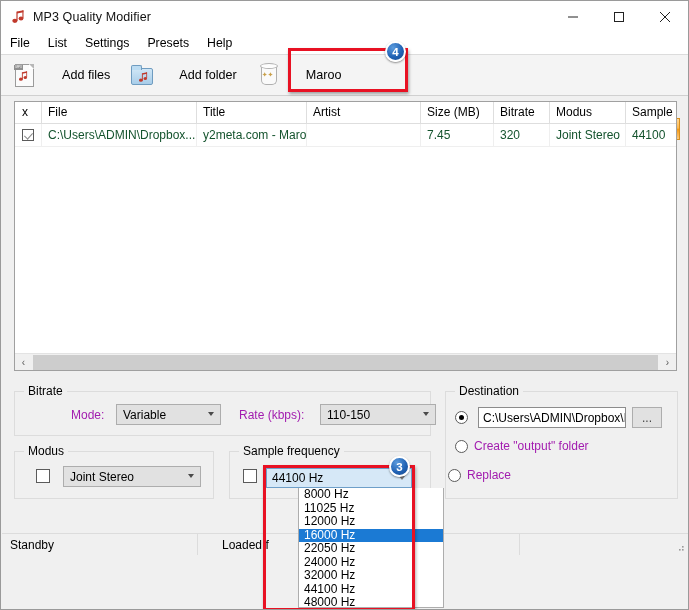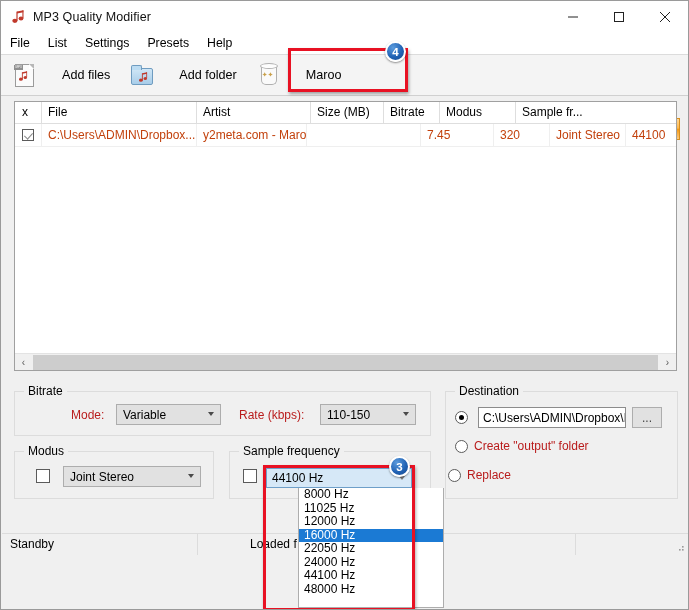--- a/index.html
+++ b/index.html
@@ -127,21 +127,21 @@
     background:#fff;border:1px solid #a0a0a0;box-sizing:border-box;
   }
   .lhdr{display:flex;height:21px;background:#fff;border-bottom:1px solid #dedede;}
   .lhdr .c{
     border-right:1px solid #dedede;box-sizing:border-box;
     font-size:12px;padding:3px 0 0 6px;color:#000;overflow:hidden;white-space:nowrap;
   }
   .lrow{display:flex;height:22px;border-bottom:1px solid #efefef;align-items:center;}
   .lrow .c{
     border-right:1px solid #efefef;box-sizing:border-box;height:22px;
-    font-size:12px;padding:4px 0 0 6px;color:#c2410c;overflow:hidden;white-space:nowrap;
+    font-size:12px;padding:4px 0 0 6px;color:#14532d;overflow:hidden;white-space:nowrap;
   }
   .cb-cell{display:flex;align-items:center;justify-content:center;}
   .chk{
     width:12px;height:12px;border:1px solid #5b5b5b;background:#fff;
     position:relative;box-sizing:border-box;
   }
   .chk.on:after{
     content:"";position:absolute;left:2.5px;top:0.5px;width:4px;height:7px;
     border:solid #8a8a8a;border-width:0 1.6px 1.6px 0;transform:rotate(42deg);
   }
@@ -152,21 +152,21 @@
   }
   .sb-arrow{width:17px;height:17px;display:flex;align-items:center;justify-content:center;
     font-size:10px;color:#5a5a5a;}
   .sb-thumb{flex:1;height:15px;background:#cdcdcd;margin:0 1px;}
   
   .grp{position:absolute;border:1px solid #dcdcdc;box-sizing:border-box;background:transparent;}
   .grp > .lg{
     position:absolute;top:-8px;left:9px;background:#f0f0f0;padding:0 4px;
     font-size:12px;color:#000;
   }
-  .lbl{font-size:12px;color:#b91c1c;}
+  .lbl{font-size:12px;color:#a21caf;}
   .combo{
     background:#e1e1e1;border:1px solid #adadad;box-sizing:border-box;
     height:21px;display:flex;align-items:center;position:relative;
     font-size:12px;color:#000;padding-left:6px;
   }
   .combo .arw{
     position:absolute;right:6px;top:7px;width:0;height:0;
     border-style:solid;border-width:4px 3.5px 0 3.5px;
     border-color:#4a4a4a transparent transparent transparent;
   }
@@ -211,21 +211,21 @@
     background:#fff;border:1px solid #adadad;border-top:none;box-sizing:border-box;
     overflow:hidden;
     margin-left:32px;
   }
   .dd-item{height:13.5px;line-height:13.5px;font-size:12px;padding-left:5px;color:#000;}
   .dd-item.sel{background:#1b7ad4;color:#fff;}
   
   .statusbar{
     position:absolute;left:1px;bottom:55px;width:686px;height:21px;
     background:#f0f0f0;border-top:1px solid #dcdcdc;
-    display:flex;align-items:center;font-size:12px;box-sizing:border-box;gap:28px;
+    display:flex;font-size:12px;box-sizing:border-box;
   }
   .sb-cell{height:21px;display:flex;align-items:center;border-right:1px solid #dcdcdc;
     padding-left:8px;box-sizing:border-box;overflow:hidden;white-space:nowrap;}
   .grip{position:absolute;right:3px;bottom:2px;width:10px;height:10px;}
 </style>
 </head>
 <body>
 
 <div class="win">
 
@@ -313,20 +313,21 @@
     </div>
   </div>
 
   <div class="hl-process"></div>
   <div class="badge" id="badge4">4</div>
 
   <div class="listwrap">
     <div class="lhdr">
       <div class="c" style="width:27px;padding-left:7px">x</div>
       <div class="c" style="width:155px">File</div>
+      <div class="c" style="width:110px">Title</div>
       <div class="c" style="width:114px">Artist</div>
       <div class="c" style="width:73px">Size  (MB)</div>
       <div class="c" style="width:56px">Bitrate</div>
       <div class="c" style="width:76px">Modus</div>
       <div class="c" style="width:auto;flex:1;border-right:none">Sample fr...</div>
     </div>
     <div class="lrow">
       <div class="c cb-cell" style="width:27px;padding:0">
         <div class="chk on"></div>
       </div>
@@ -347,21 +348,21 @@
   </div>
 
   <div class="grp" style="left:13px;top:390px;width:417px;height:45px;">
     <span class="lg">Bitrate</span>
     <span class="lbl" style="position:absolute;left:56px;top:16px">Mode:</span>
     <div class="combo" style="position:absolute;left:101px;top:12px;width:105px;">
       <span>Variable</span>
       <span class="arw"></span>
     </div>
     <span class="lbl" style="position:absolute;left:224px;top:16px">Rate (kbps):</span>
-    <div class="combo" style="position:absolute;left:305px;top:12px;width:96px;">
+    <div class="combo" style="position:absolute;left:305px;top:12px;width:116px;">
       <span>110-150</span>
       <span class="arw"></span>
     </div>
   </div>
 
   <div class="grp" style="left:13px;top:450px;width:200px;height:48px;">
     <span class="lg">Modus</span>
     <div class="sqchk" style="position:absolute;left:21px;top:17px"></div>
     <div class="combo" style="position:absolute;left:48px;top:14px;width:138px;">
       <span>Joint Stereo</span>
@@ -412,19 +413,20 @@
     <span>44100 Hz</span>
     <span class="arw"></span>
   </div>
   <div class="dd-list">
     <div class="dd-item">8000 Hz</div>
     <div class="dd-item">11025 Hz</div>
     <div class="dd-item">12000 Hz</div>
     <div class="dd-item sel">16000 Hz</div>
     <div class="dd-item">22050 Hz</div>
     <div class="dd-item">24000 Hz</div>
+    <div class="dd-item">32000 Hz</div>
     <div class="dd-item">44100 Hz</div>
     <div class="dd-item">48000 Hz</div>
   </div>
   <div class="dd-hl"></div>
   <div class="badge" id="badge3">3</div>
 
 </div>
 
 </body></html>

